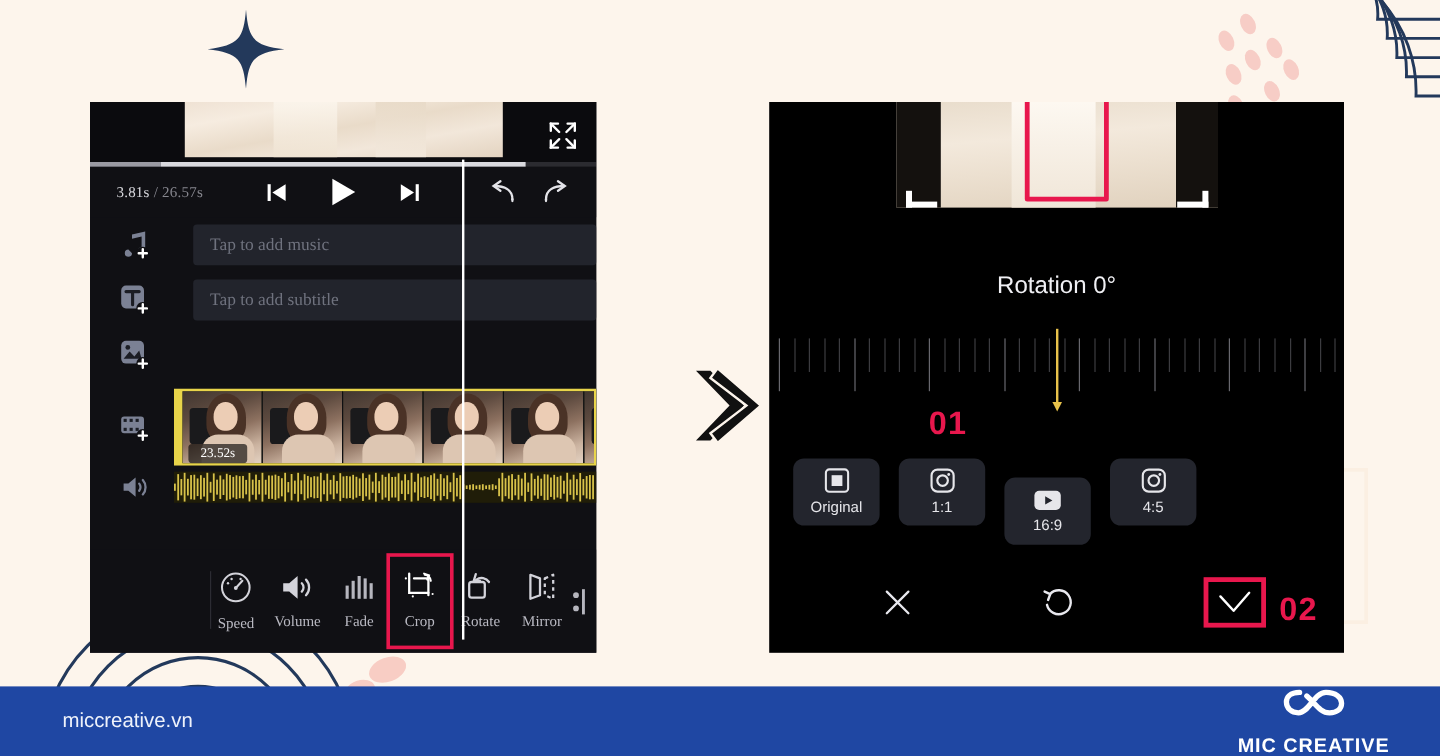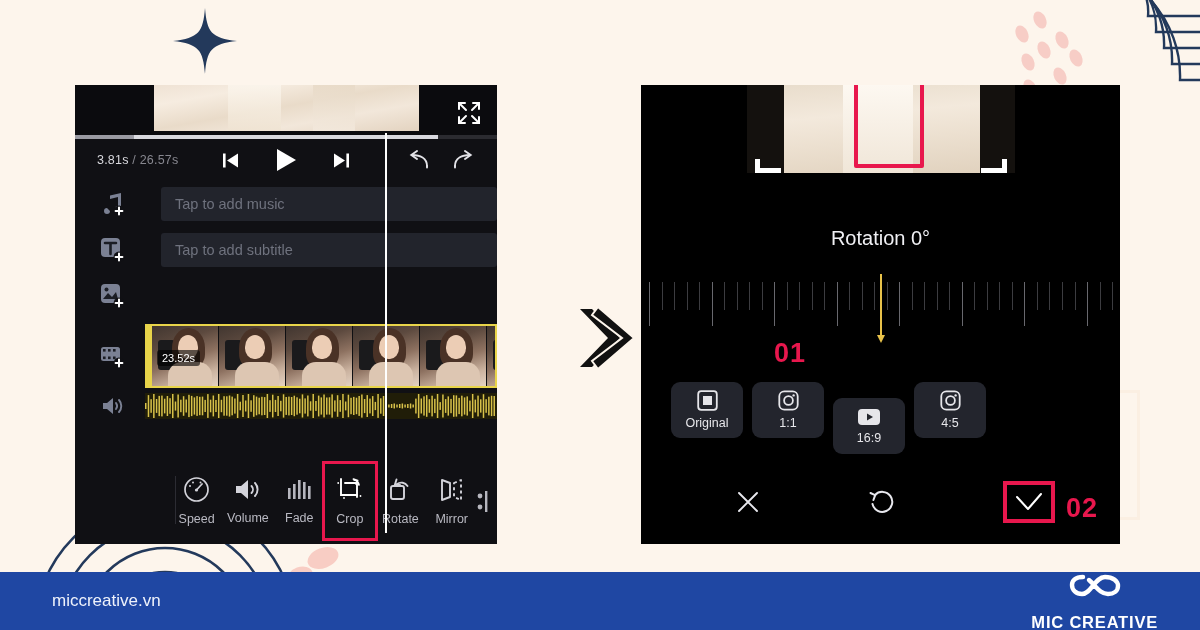--- a/index.html
+++ b/index.html
@@ -28,21 +28,21 @@
   
   .right-rect {
     right:60px; top:390px; width:130px; height:130px;
     border:3px solid #FBEFE2;
   }
 
   
   .panel {
     position:absolute; background:#0a0a0a; overflow:hidden;
   }
-  .panel-left  { left:75px;  top:85px; width:422px; height:459px; background:#101014; }
+  .panel-left  { left:75px;  top:85px; width:422px; height:459px; background:#101014;font-family:Liberation Serif, serif; }
   .panel-right { left:641px; top:85px; width:479px; height:459px; background:#000; }
 
   
   .lp-preview {
     position:relative; height:50px; background:#0b0b0e;
     display:flex; align-items:flex-start; justify-content:center;
   }
   .lp-video-strip {
     width:265px; height:46px;
     background:
@@ -99,22 +99,22 @@
     background:linear-gradient(160deg,#413630 0%,#5d4a3f 30%,#8d7160 55%,#cbb3a0 80%,#e4d2c2 100%); }
   .thumb .phone { position:absolute; left:6px; top:14px; width:17px; height:30px;
     background:#1a1a1c; border-radius:3px; }
   .thumb .hair { position:absolute; left:20px; top:2px; width:33px; height:40px;
     border-radius:50% 50% 35% 35%; background:#4a3226; }
   .thumb .face2 { position:absolute; left:26px; top:9px; width:20px; height:24px;
     border-radius:50% 50% 45% 45%; background:#eccdb5; }
   .thumb .body { position:absolute; left:16px; bottom:0; width:44px; height:24px;
     border-radius:14px 14px 0 0; background:#ddc6b2; }
   .clip-dur {
-    position:absolute; left:5px; bottom:20px; background:rgba(0,0,0,.62);
-    color:#fff; font-size:11px; padding:2px 5px; border-radius:3px; z-index:5;
+    position:absolute; left:5px; bottom:0; background:rgba(0,0,0,.62);
+    color:#fff; font-size:11px; padding:2px 10px; border-radius:3px; z-index:5;
   }
 
   
   .audio-row { display:flex; align-items:center; height:30px; padding-left:22px; }
   .wave { margin-left:16px; flex:1; height:26px; background:#201d08; position:relative; overflow:hidden;}
 
   
   .ruler { margin-left:70px; height:20px; position:relative; }
   .ruler .lbl { position:absolute; top:2px; font-size:10.5px; color:#8a8a92; }
   .ruler .tk { position:absolute; top:6px; width:1px; height:5px; background:#55555e; }
@@ -164,21 +164,21 @@
     width:2px; height:62px; background:#e8c24a;
   }
   .dial .needle::after{
     content:""; position:absolute; bottom:-7px; left:-3px;
     border-left:4px solid transparent; border-right:4px solid transparent;
     border-top:8px solid #e8c24a;
   }
 
   
   .ar-row { position:absolute; left:0; right:0; top:297px; display:flex; align-items:flex-start;
-            padding-left:30px; gap:9px; }
+            padding-left:20px; gap:16px; }
   .ar {
     width:72px; height:56px; background:#23252d; border-radius:9px;
     display:flex; flex-direction:column; align-items:center; justify-content:center;
     gap:5px; cursor:pointer; flex:0 0 auto;
   }
   .ar .lbl { color:#e6e6ea; font-size:12.5px; }
   .ar.white { background:#fff; width:58px; height:74px; border-radius:11px; }
   .ar.white .lbl { color:#111; }
   .ar-sel-box {
     position:absolute; left:213px; top:-11px; width:70px; height:94px;

